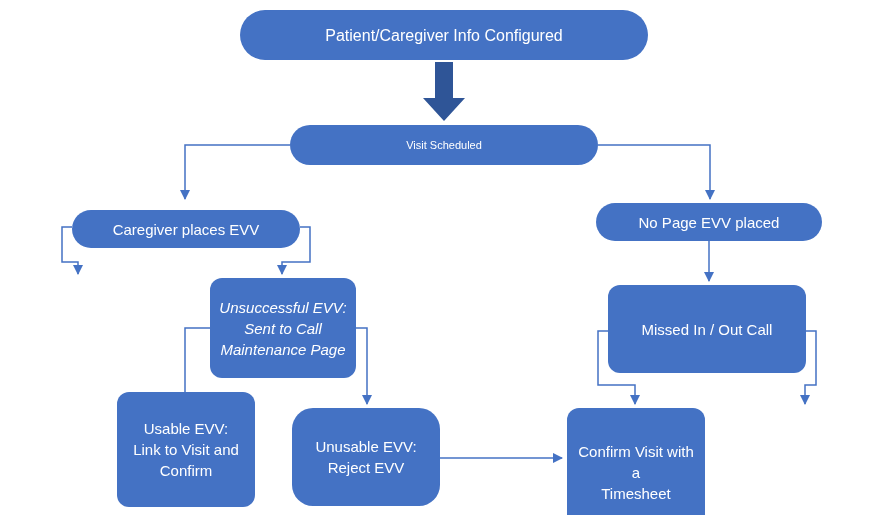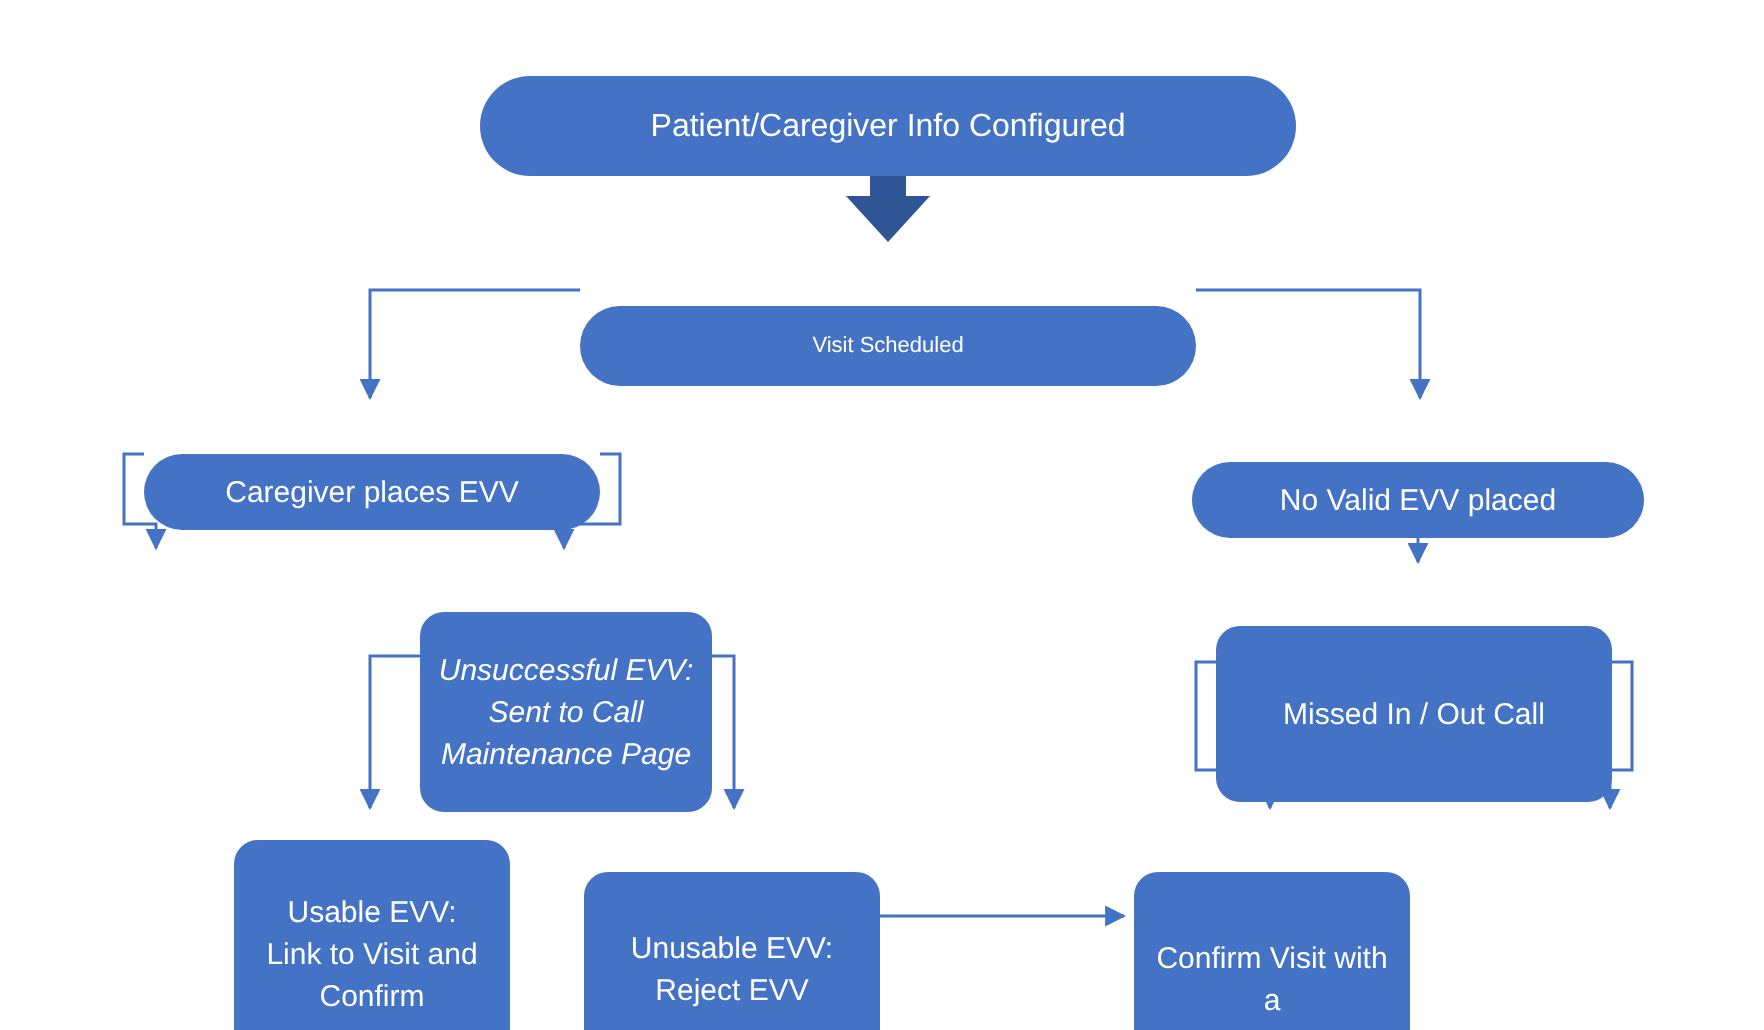--- a/index.html
+++ b/index.html
@@ -35,34 +35,33 @@
     color:var(--text);
     display:flex;
     align-items:center;
     justify-content:center;
     text-align:center;
     white-space:pre-line;
     font-size:15px;
     line-height:21px;
     box-sizing:border-box;
     padding:4px 8px;
-    margin-top:28px;
   }
   .pill{border-radius:999px;}
   .rect{border-radius:12px;}
 
   .n-patient{left:240px;top:10px;width:408px;height:50px;font-size:16px;}
   .n-scheduled{left:290px;top:125px;width:308px;height:40px;font-size:11px;}
-  .n-caregiver{left:72px;top:199px;width:228px;height:38px;}
+  .n-caregiver{left:72px;top:210px;width:228px;height:38px;}
   .n-novalid{left:596px;top:203px;width:226px;height:38px;}
   .n-successful{left:5px;top:278px;width:148px;height:95px;}
   .n-unsuccessful{left:210px;top:278px;width:146px;height:100px;font-style:italic;}
   .n-missed{left:608px;top:285px;width:198px;height:88px;}
   .n-usable{left:117px;top:392px;width:138px;height:115px;}
-  .n-unusable{left:292px;top:408px;width:148px;height:98px;}
+  .n-unusable{left:292px;top:408px;width:148px;height:98px;border-radius:21px;}
   .n-timesheet{left:567px;top:408px;width:138px;height:128px;}
   .n-markmissed{left:733px;top:408px;width:142px;height:102px;}
 </style>
 </head>
 <body>
 
 <div class="canvas">
 
   <svg class="connector-layer" viewBox="0 0 882 515" xmlns="http://www.w3.org/2000/svg">
     <defs>
@@ -84,21 +83,21 @@
     <path class="connector" d="M 608 331 L 598 331 L 598 385 L 635 385 L 635 404" marker-end="url(#arrow)"></path>
     <path class="connector" d="M 806 331 L 816 331 L 816 385 L 805 385 L 805 404" marker-end="url(#arrow)"></path>
   </svg>
 
   <div class="node pill n-patient">Patient/Caregiver Info Configured</div>
 
   <div class="node pill n-scheduled">Visit Scheduled</div>
 
   <div class="node pill n-caregiver">Caregiver places EVV</div>
 
-  <div class="node pill n-novalid">No Valid EVV placed</div>
+  <div class="node pill n-novalid">No Page EVV placed</div>
 
 
   <div class="node rect n-unsuccessful">Unsuccessful EVV:
 Sent to Call
 Maintenance Page</div>
 
   <div class="node rect n-missed">Missed In / Out Call</div>
 
   <div class="node rect n-usable">Usable EVV:
 Link to Visit and

